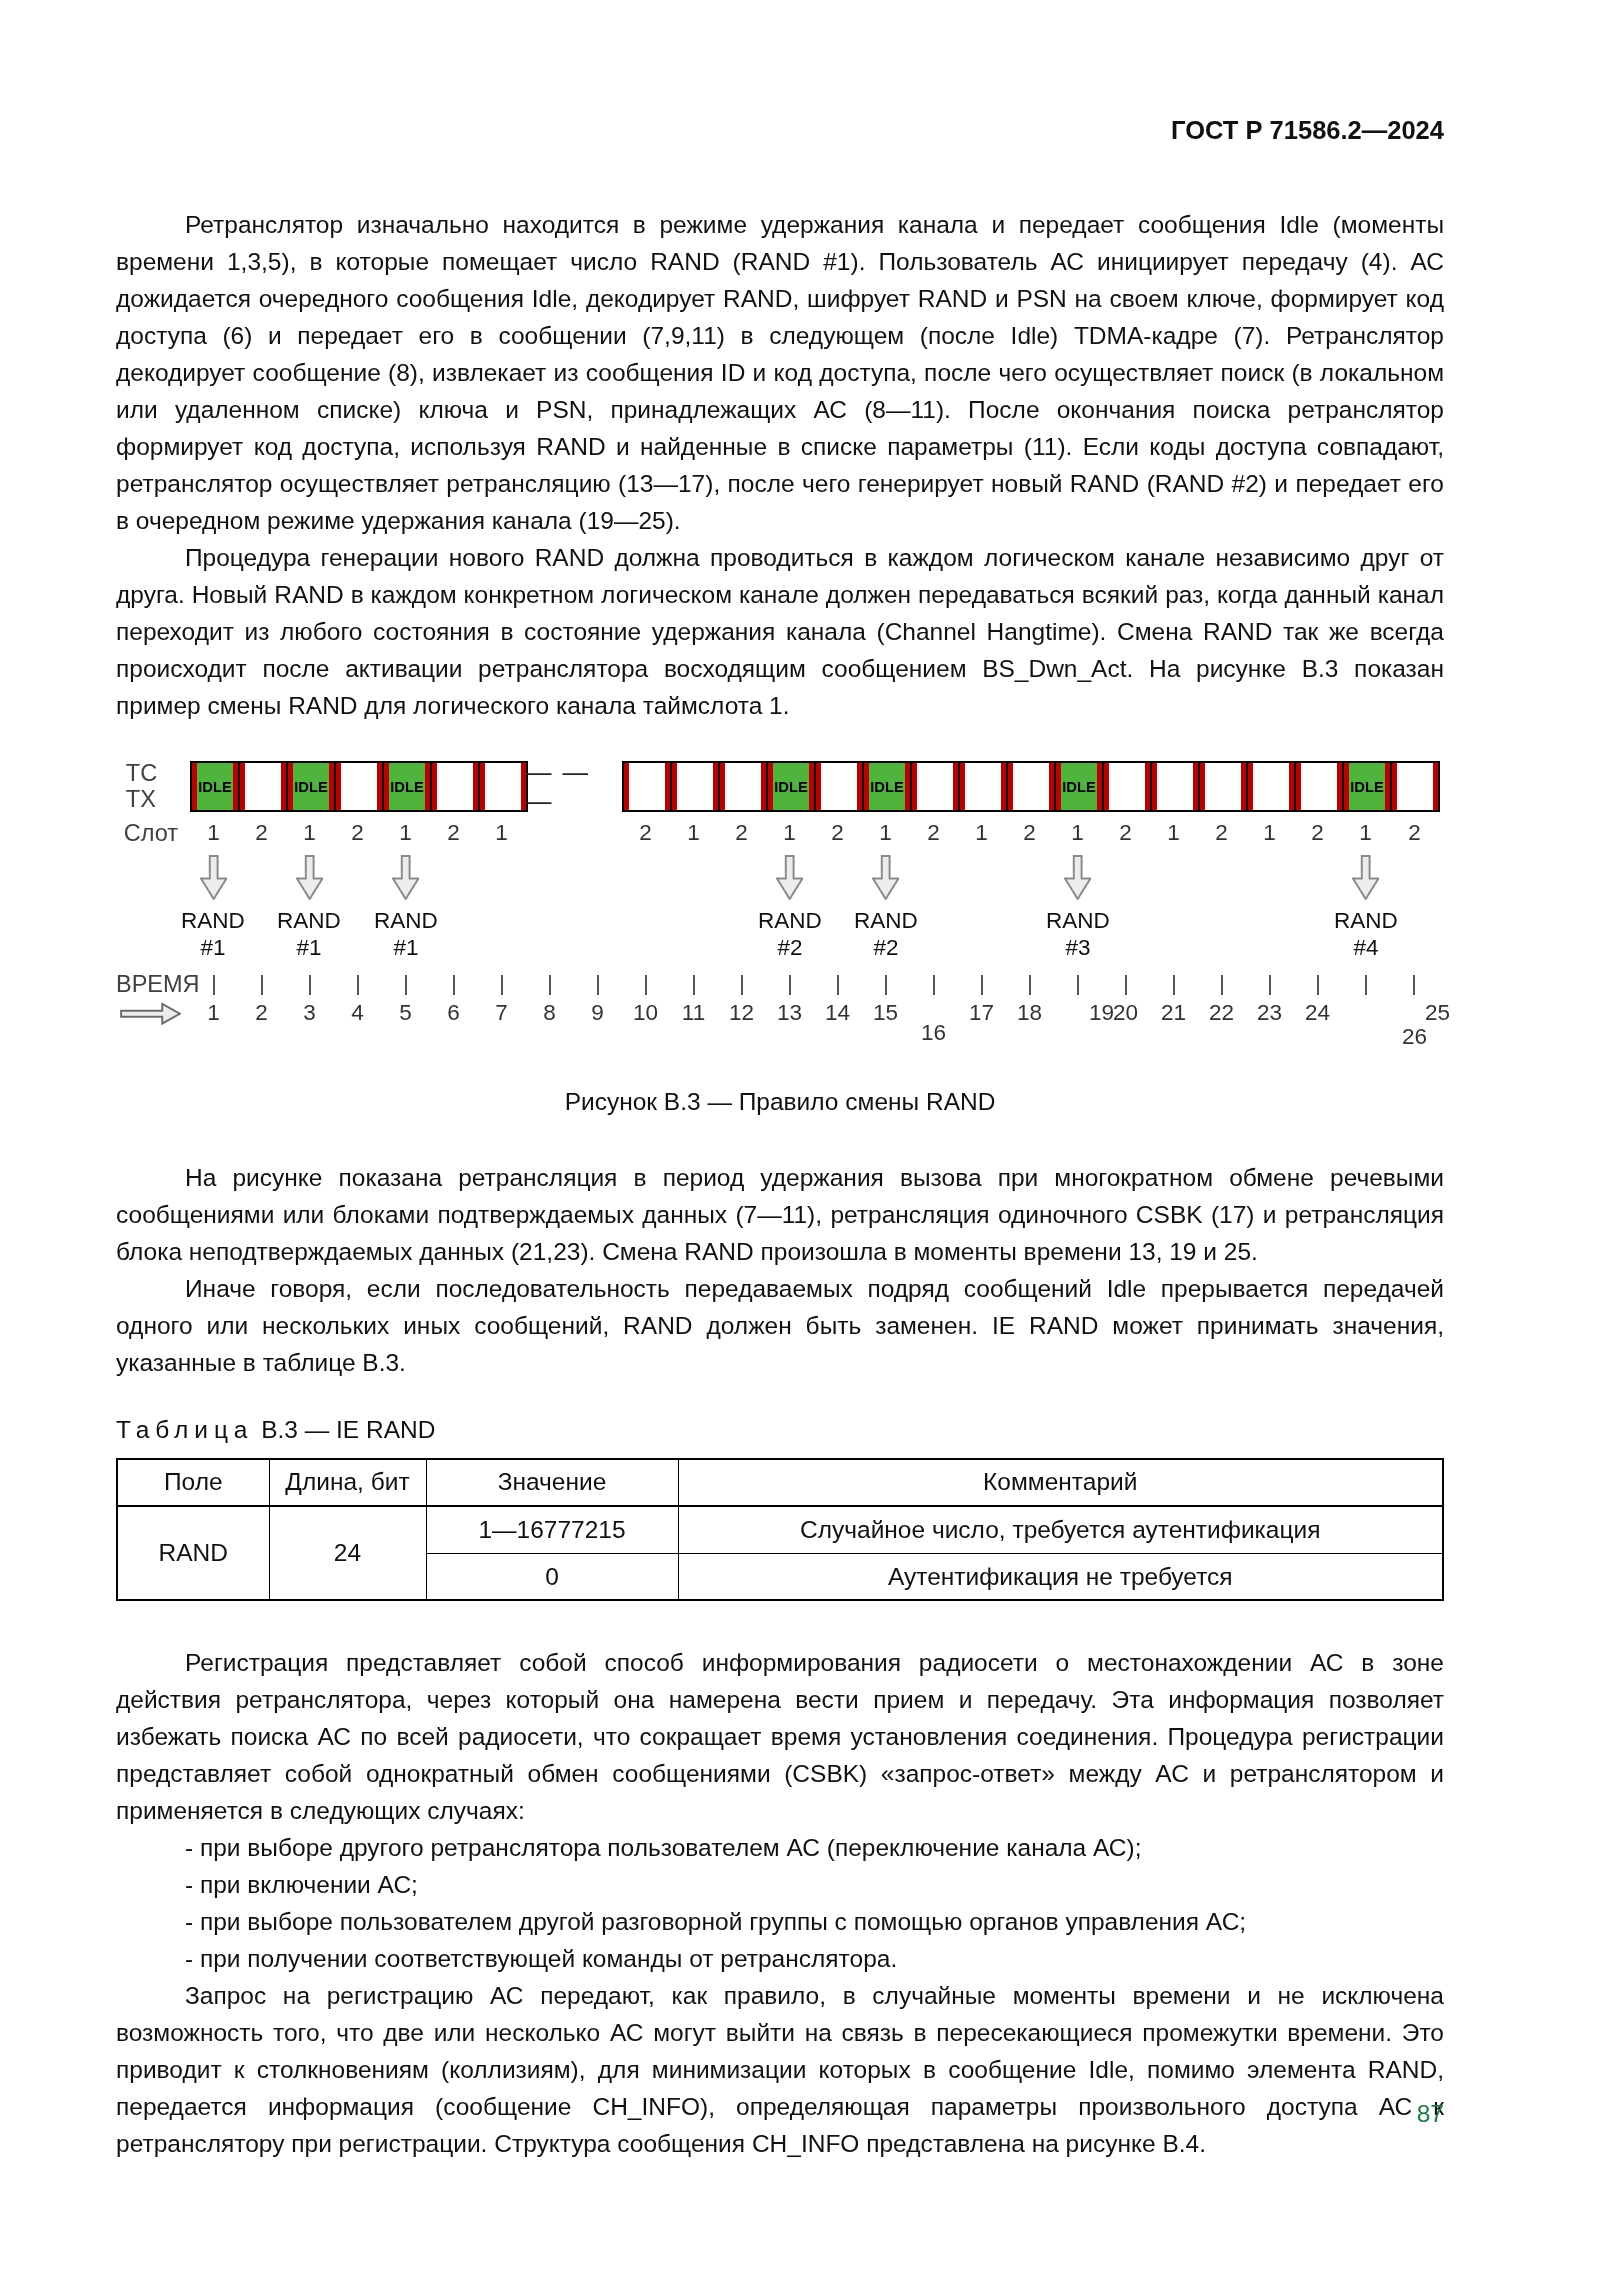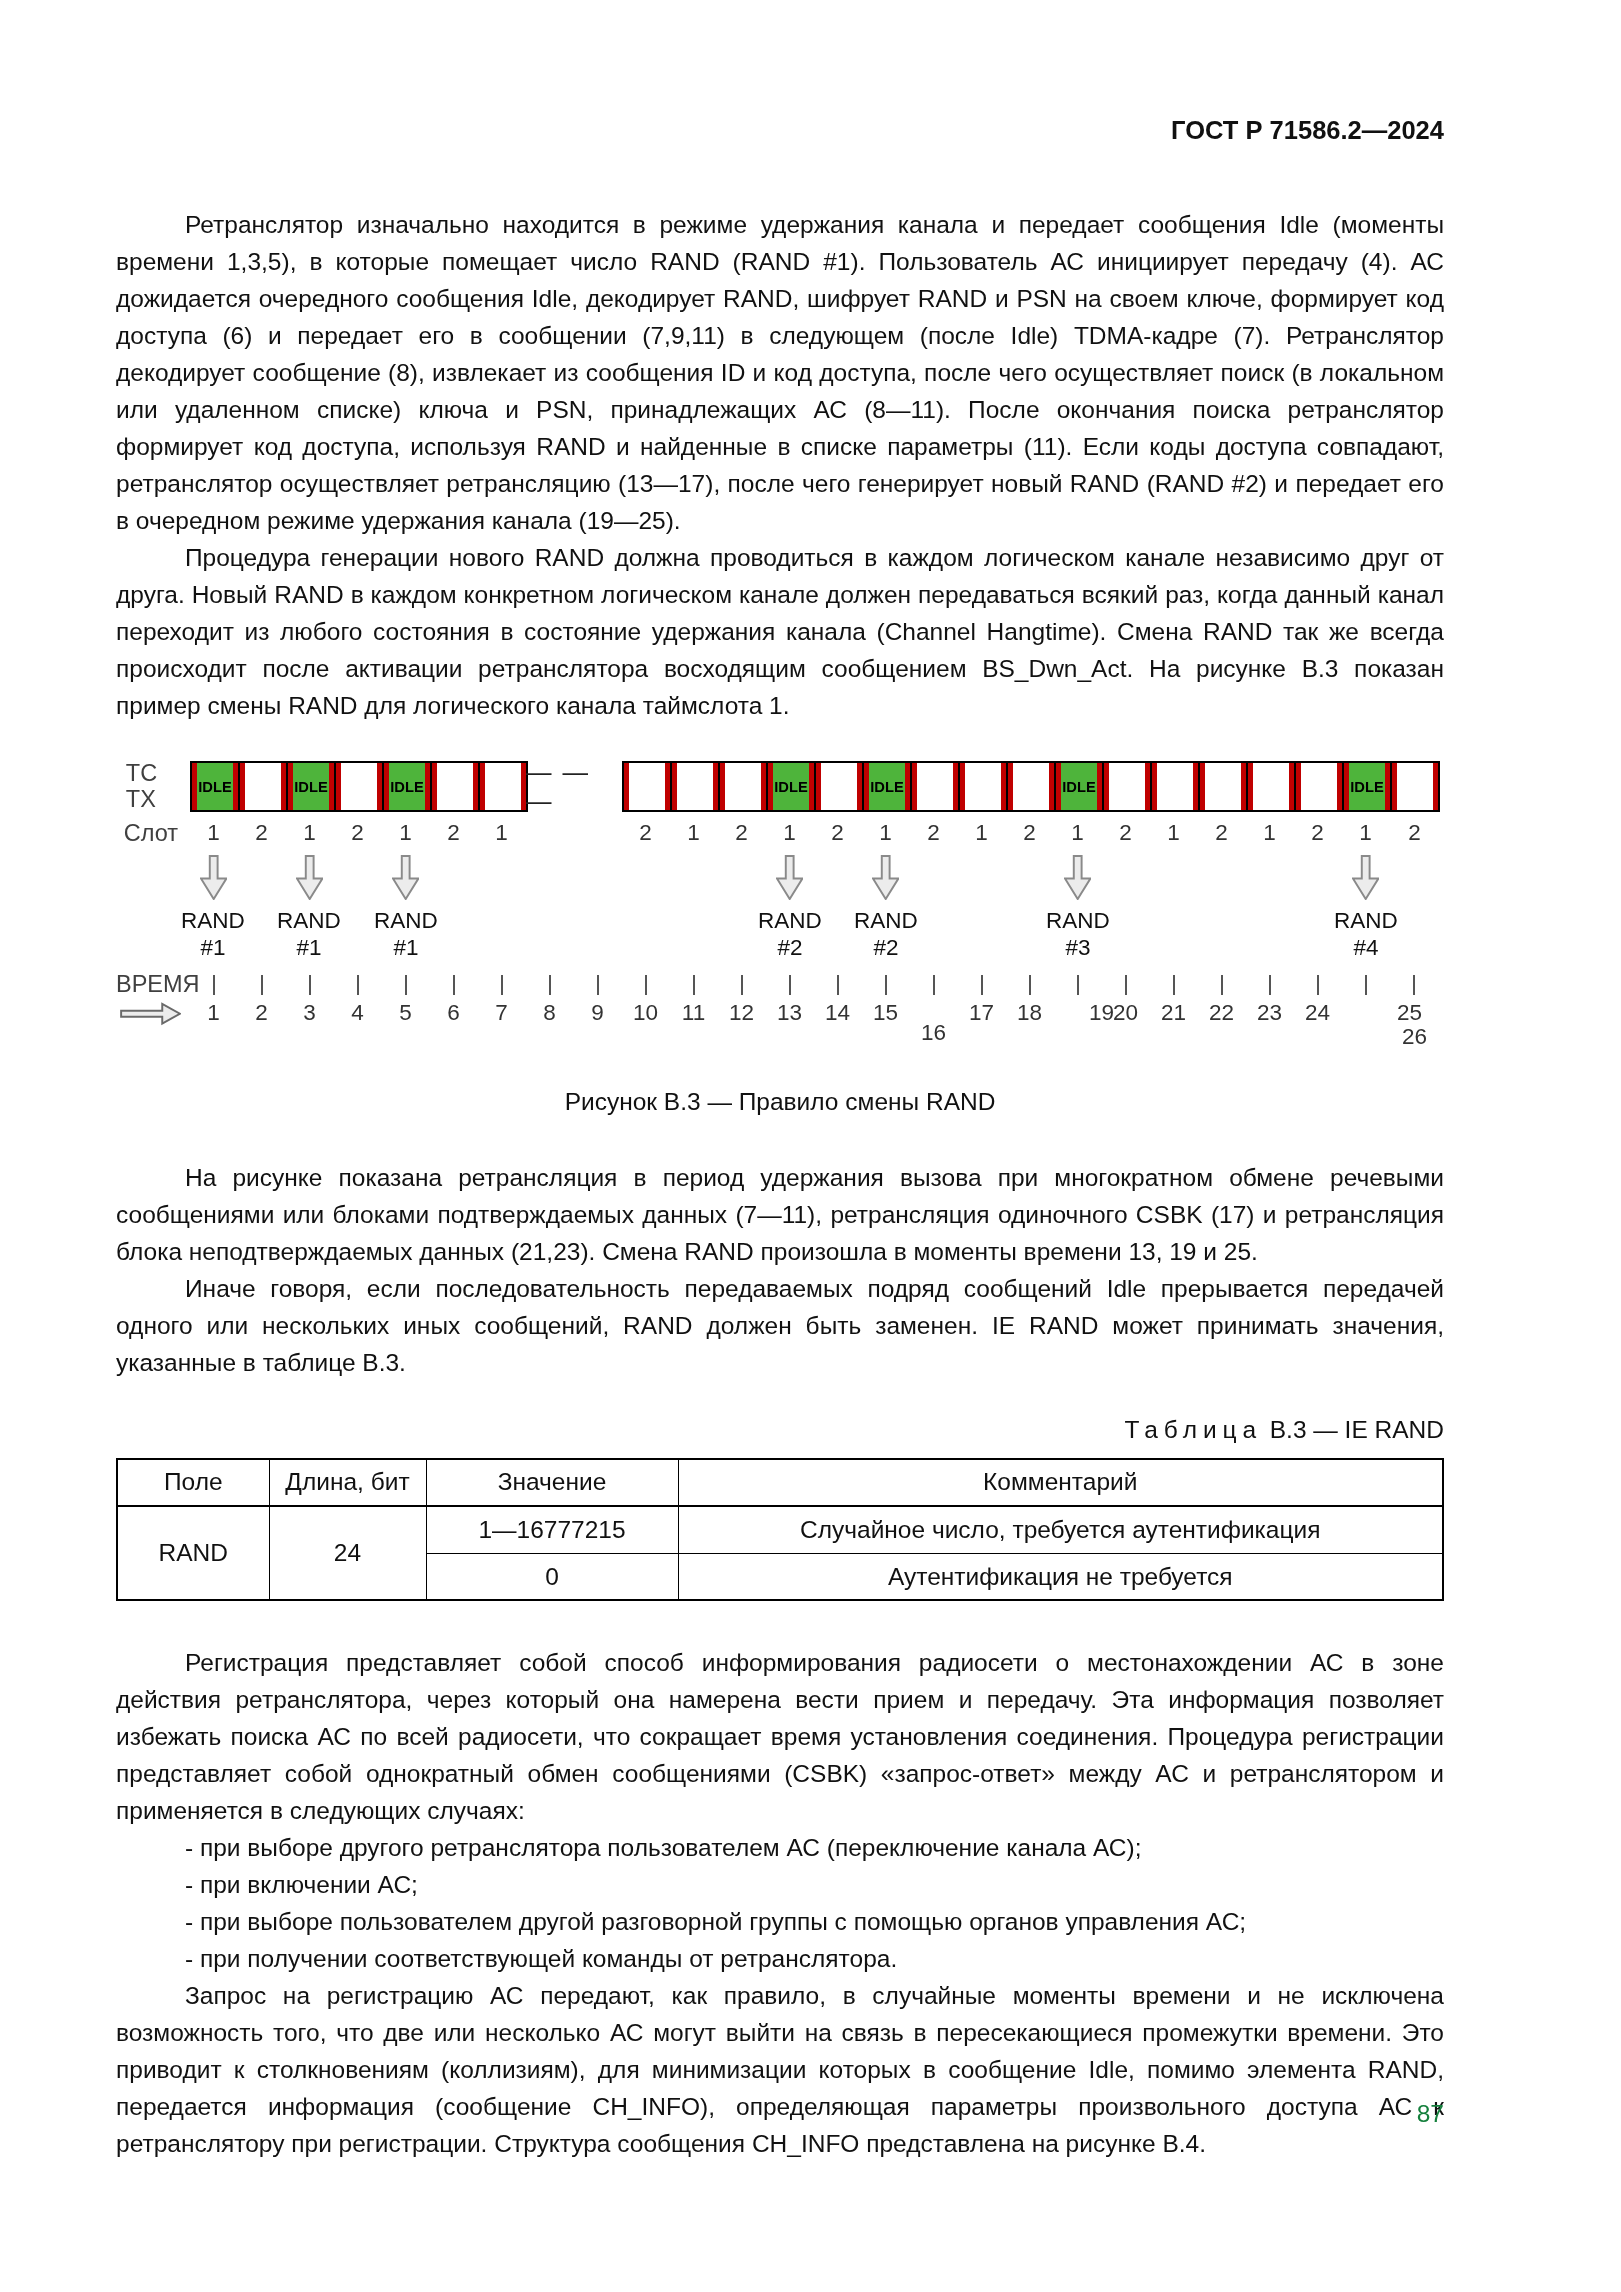--- a/index.html
+++ b/index.html
@@ -75,21 +75,21 @@
     text-align:center; font-size:22.5px; line-height:26.5px; color:#111;
   }
 
   .fig-caption {
     text-align:center;
     font-size:24.5px;
     margin:49px 0 43px 0;
   }
 
   
-  .table-label { font-size:24.5px; margin:35px 0 13.7px 0;text-align:right; }
+  .table-label { font-size:24.5px; margin:35px 0 13.7px 0; }
   .table-label .spaced { letter-spacing:5.9px; margin-right:7.8px; }
   table.gost {
     border-collapse:collapse;
     width:100%;
     border:2px solid #000;
   }
   table.gost th, table.gost td {
     border:1px solid #000;
     font-size:24.5px;
     font-weight:normal;
@@ -236,21 +236,21 @@
       <div class="time-num" style="left: 994px;">20</div>
       <div class="tick" style="left: 1057px;"></div>
       <div class="time-num" style="left: 1042px;">21</div>
       <div class="tick" style="left: 1105px;"></div>
       <div class="time-num" style="left: 1090px;">22</div>
       <div class="tick" style="left: 1153px;"></div>
       <div class="time-num" style="left: 1138px;">23</div>
       <div class="tick" style="left: 1201px;"></div>
       <div class="time-num" style="left: 1186px;">24</div>
       <div class="tick" style="left: 1249px;"></div>
-      <div class="time-num" style="left: 1278px;">25</div>
+      <div class="time-num" style="left: 1306px;">25</div>
       <div class="tick" style="left: 1297px;"></div>
       <div class="time-num" style="left: 1283px; margin-top: 24px;">26</div>
       <div class="down-arrow" style="left: 84px;"><svg width="27.4" height="45" viewBox="0 0 28 46">
           <path d="M10 1 h8 v23 h9 L14 45 L1 24 h9 Z" fill="#ececec" stroke="#8a8a8a" stroke-width="2"></path>
         </svg></div>
       <div class="rand-label" style="left: 53px;">
         <div>RAND</div>
         <div>#1</div>
       </div>
       <div class="down-arrow" style="left: 180px;"><svg width="27.4" height="45" viewBox="0 0 28 46">

